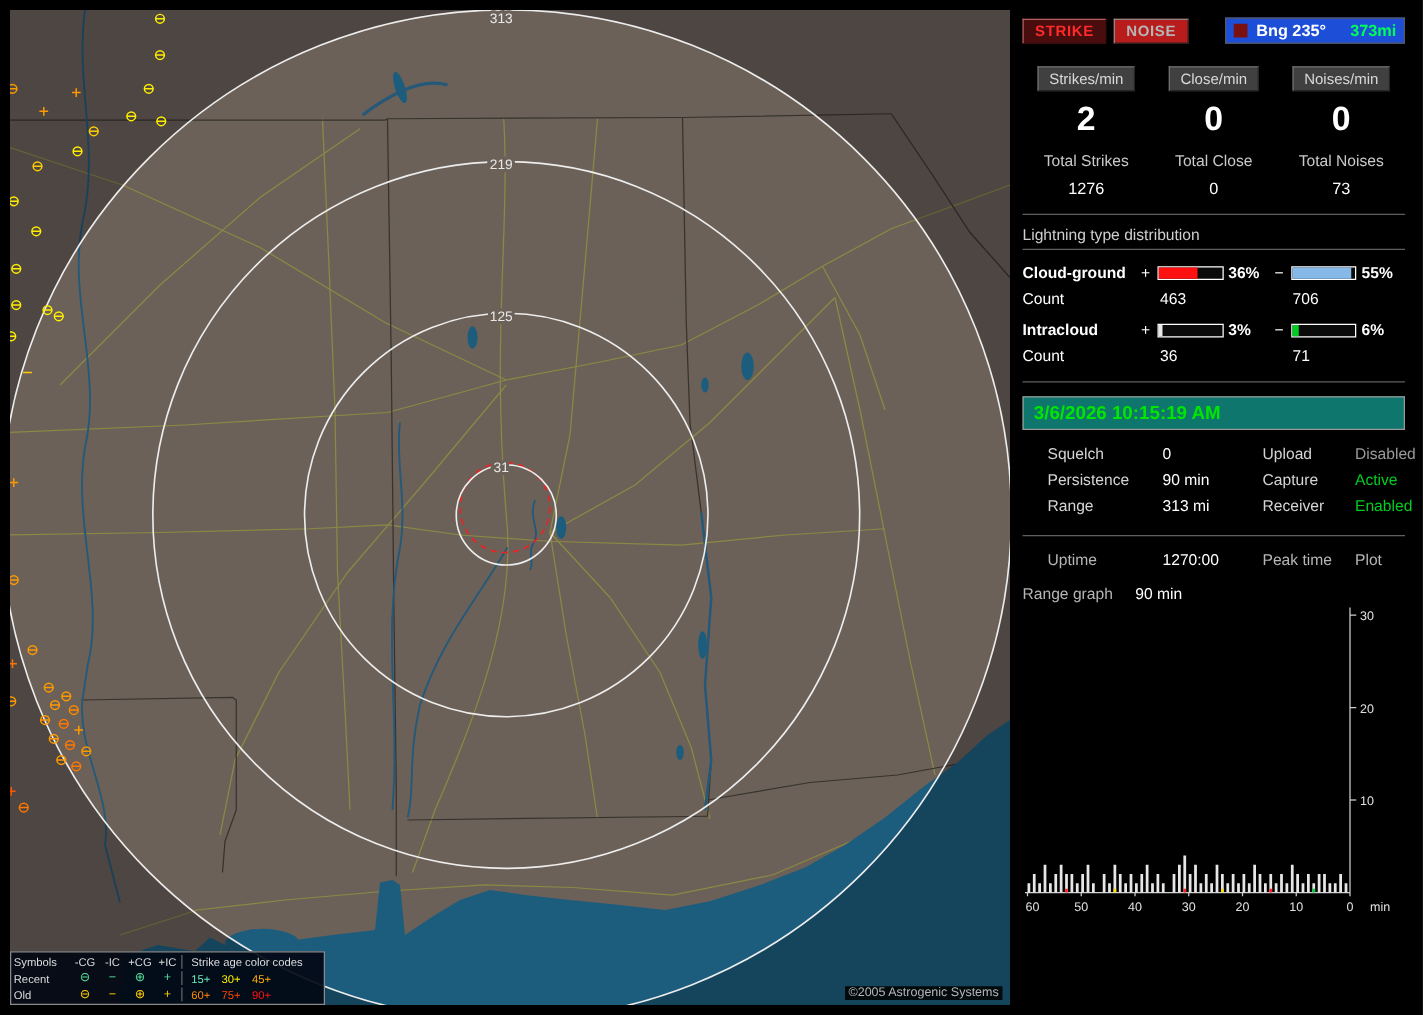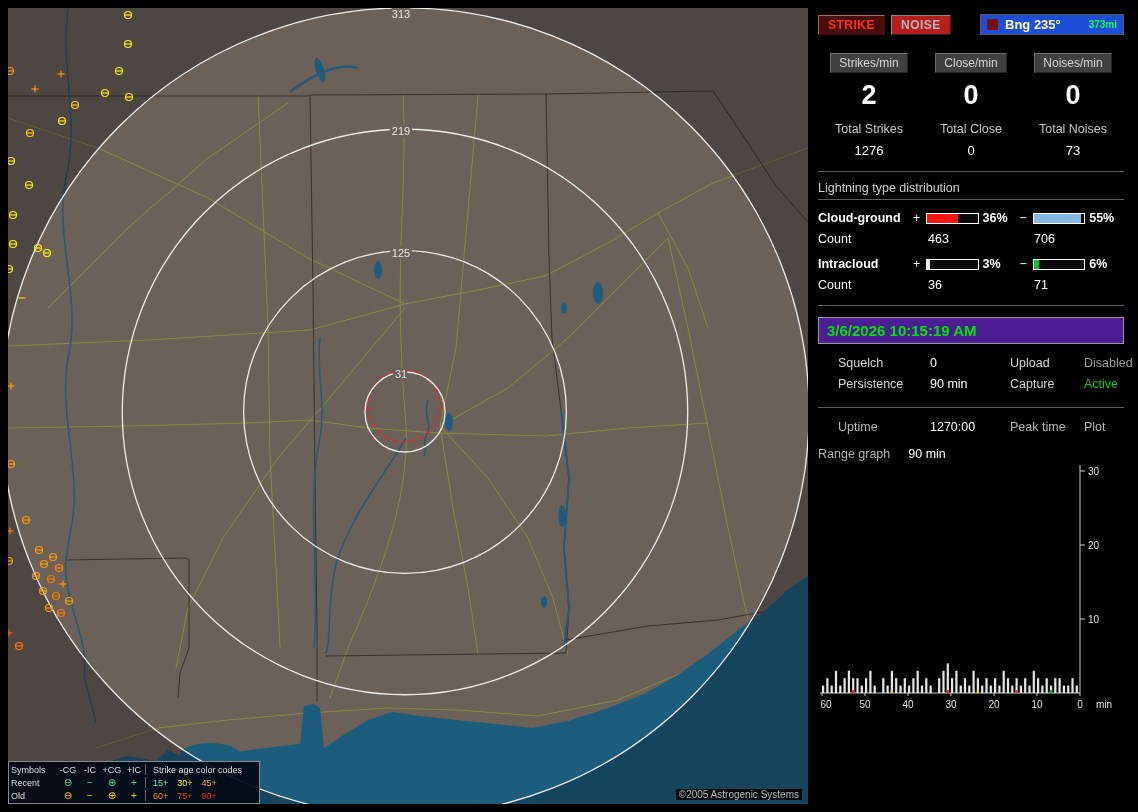--- a/index.html
+++ b/index.html
@@ -22,41 +22,41 @@
          padding:0 6px;color:#c8c8c8;font-size:12.5px;}
   .btnrow{display:flex;align-items:center;gap:6px;margin-top:6px;}
   .btn{font-size:12px;font-weight:bold;padding:2px 9px;cursor:pointer;
        border-style:solid;border-width:1px;letter-spacing:.5px;}
   .btn.strike{background:#4a0d0d;color:#ff2a2a;border-color:#b06060 #3a0c0c #3a0c0c #b06060;}
   .btn.noise{background:#b91c1c;color:#b5b5b5;border-color:#8a8a8a #222 #222 #8a8a8a;}
   .bearing{margin-left:auto;display:flex;align-items:center;gap:7px;background:#1d4ed8;
            border:1px solid #5a5a5a;padding:2px 6px;width:130px;}
   .bearing .led{width:11px;height:11px;background:#7a1010;flex:none;}
   .bearing .blabel{color:#fff;font-weight:bold;font-size:13px;}
-  .bearing .bdist{font-weight:bold;font-size:10px;margin-left:auto;text-align:center;}
+  .bearing .bdist{font-weight:bold;font-size:13px;margin-left:auto;text-align:center;}
   .counters{display:flex;margin-top:18px;}
   .counter{flex:1;text-align:center;}
   .counter .pill{display:inline-block;background:#404040;color:#d8d8d8;font-size:12px;
                  padding:2px 8px;border:1px solid;border-color:#6e6e6e #262626 #262626 #6e6e6e;}
   .counter .big{color:#fff;font-size:27px;font-weight:bold;margin-top:7px;}
   .counter .tlabel{color:#c8c8c8;font-size:12.5px;margin-top:11px;}
   .counter .tval{color:#fff;font-size:13px;margin-top:7px;}
   hr.div{border:0;border-top:1px solid #5f5f5f;margin:13px 0 0;}
   .dist-title{color:#cfcfcf;margin-top:9px;padding-bottom:4px;border-bottom:1px solid #5f5f5f;}
   .dist-row{display:flex;align-items:center;margin-top:11px;}
   .dist-row .dlabel{width:96px;color:#fff;font-weight:bold;}
   .dist-row .pm{width:12px;color:#fff;text-align:center;}
   .bar{display:inline-block;width:52px;height:9px;border:1px solid #fff;background:#0a0a0a;margin:0 4px;}
   .bar i{display:block;height:100%;width:0;}
   .pct{width:36px;color:#fff;font-weight:bold;}
   .count-row{display:flex;margin-top:7px;color:#fff;}
   .count-row .clabel{width:96px;}
   .count-row .c1{width:112px;padding-left:14px;box-sizing:border-box;}
   .count-row .c2{padding-left:8px;}
-  .ts-box{margin-top:11px;border:1px solid #9a9a9a;background:#4c1d95;padding:4px 8px;}
+  .ts-box{margin-top:11px;border:1px solid #9a9a9a;background:#0f766e;padding:4px 8px;}
   .ts-box span{color:#00e600;font-weight:bold;font-size:15px;}
   .status{margin-top:8px;}
   .srow{display:grid;grid-template-columns:92px 80px 74px 1fr;height:21px;align-items:center;margin-left:20px;}
   .srow .lab{color:#d4d4d4;}
   .srow .val{color:#fff;}
   .srow .lab2{color:#b5b5b5;}
   .trend-row{display:flex;gap:18px;margin-top:10px;}
   .trend-row .tl{color:#b5b5b5;}
   .trend-row .tw{color:#fff;}
   svg.trend{display:block;margin-top:2px;}
@@ -412,20 +412,26 @@
         <span class="lab">Squelch</span>
         <span class="val">0</span>
         <span class="lab">Upload</span>
         <span class="val" style="color: rgb(154, 154, 154);">Disabled</span>
       </div>
       <div class="srow">
         <span class="lab">Persistence</span>
         <span class="val">90 min</span>
         <span class="lab">Capture</span>
         <span class="val" style="color: rgb(0, 204, 34);">Active</span>
+      </div>
+      <div class="srow">
+        <span class="lab">Range</span>
+        <span class="val">313 mi</span>
+        <span class="lab">Receiver</span>
+        <span class="val" style="color: rgb(0, 204, 34);">Enabled</span>
       </div>
     </div>
 
     <hr class="div">
 
     <div class="status">
       <div class="srow">
         <span class="lab2">Uptime</span>
         <span class="val">1270:00</span>
         <span class="lab2">Peak time</span>

